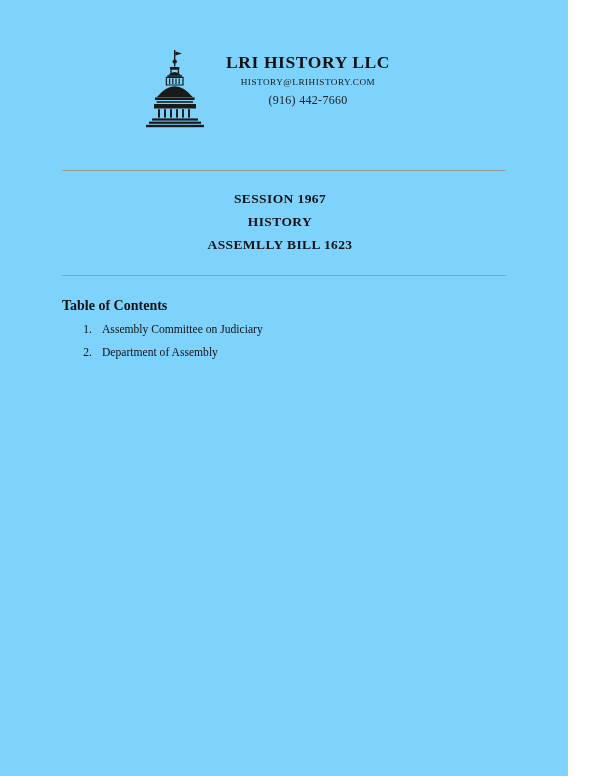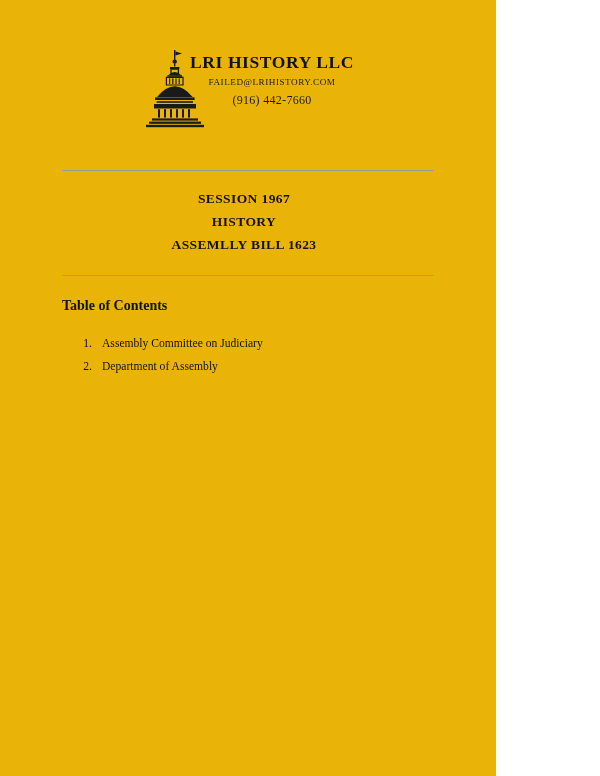--- a/index.html
+++ b/index.html
@@ -10,25 +10,25 @@
   body {
     width: 600px;
     height: 776px;
     font-family: "Liberation Serif", serif;
     color: #111111;
     position: relative;
     overflow: hidden;
   }
   .page {
     position: relative;
-    width: 496px;
+    width: 568px;
     height: 776px;
     box-sizing: border-box;
     padding: 0 62px;
-    background: #eab308;
+    background: #7dd3fc;
   }
 
   
   .letterhead {
     position: relative;
     padding-top: 52px;
     height: 92px;
   }
   .logo {
     position: absolute;
@@ -86,21 +86,21 @@
   }
 
   
   .toc {
     margin-top: 22px;
   }
   .toc-heading {
     font-size: 14px;
     font-weight: bold;
     color: #111;
-    margin-bottom: 18px;
+    margin-bottom: 4px;
   }
   .toc-list {
     margin: 0;
     padding: 0;
     list-style: none;
   }
   .toc-item {
     display: flex;
     font-size: 11.6px;
     line-height: 2.05;
@@ -160,21 +160,21 @@
 
           <rect x="8" y="68.4" width="46" height="2.2"></rect>
           <rect x="5" y="71.6" width="52" height="2.2"></rect>
           <rect x="2" y="74.8" width="58" height="2.4"></rect>
         </g>
       </svg>
     </div>
 
     <div class="org-block">
       <div class="org-name">LRI HISTORY LLC</div>
-      <div class="org-line">FAILED@LRIHISTORY.COM</div>
+      <div class="org-line">HISTORY@LRIHISTORY.COM</div>
       <div class="org-phone">(916) 442-7660</div>
     </div>
   </div>
 
   <div class="rule rule-top"></div>
 
   <div class="title-block">
     <div class="title-line">SESSION  1967</div>
     <div class="title-line">HISTORY</div>
     <div class="title-line">ASSEMLLY BILL 1623</div>

